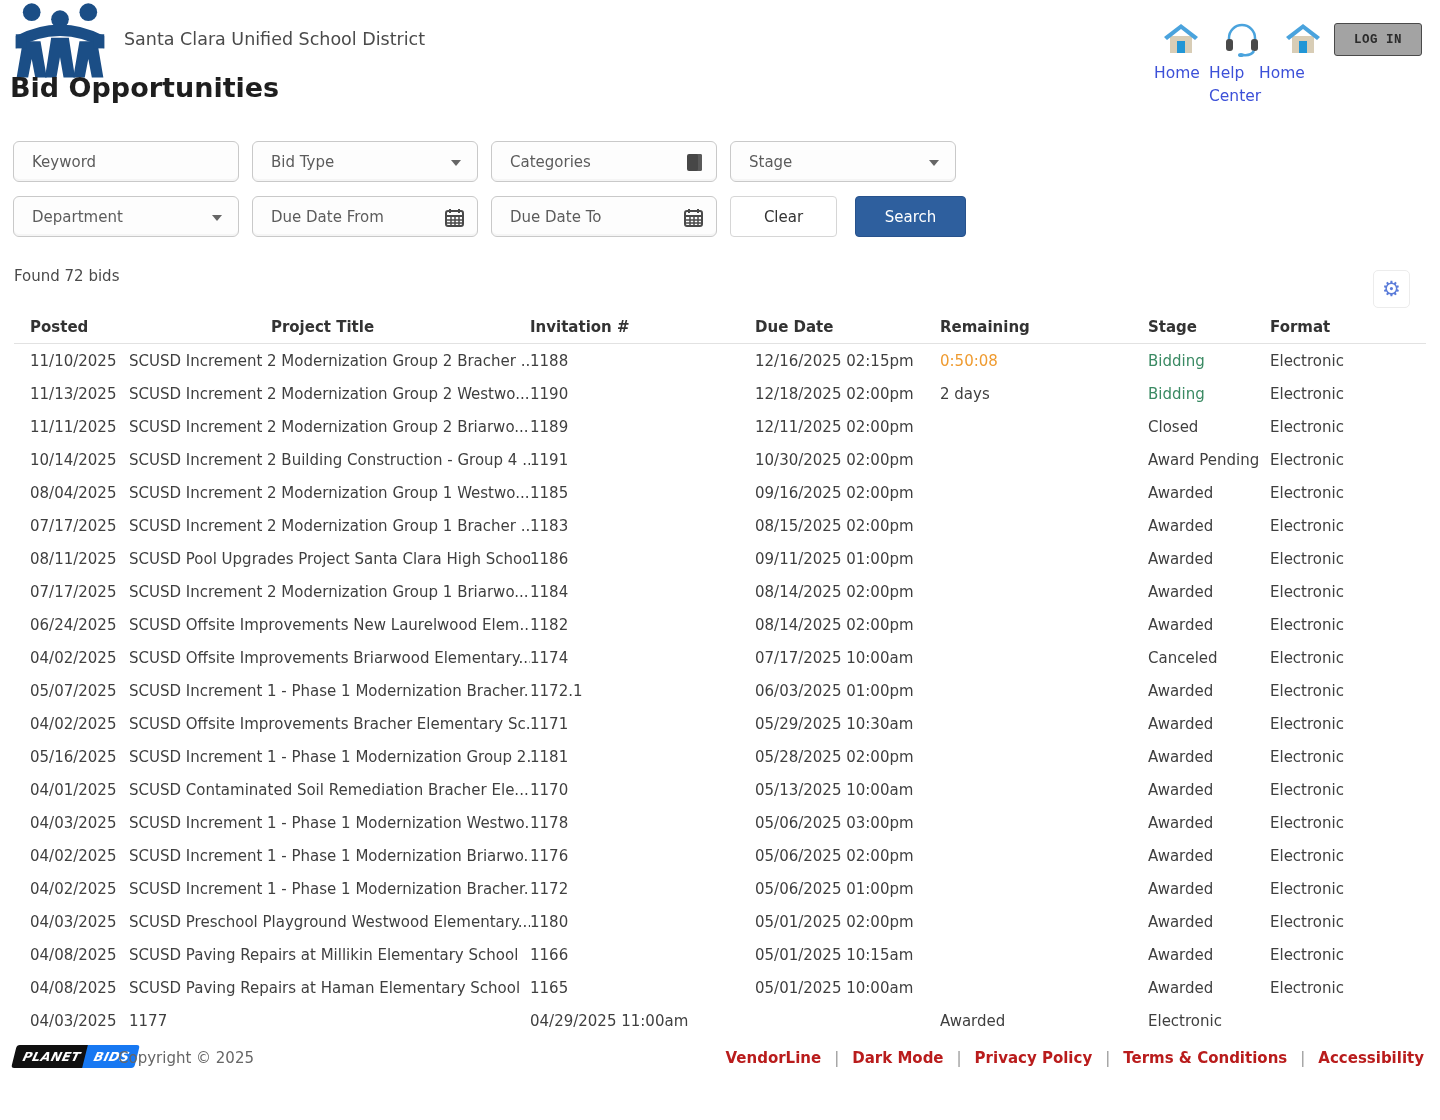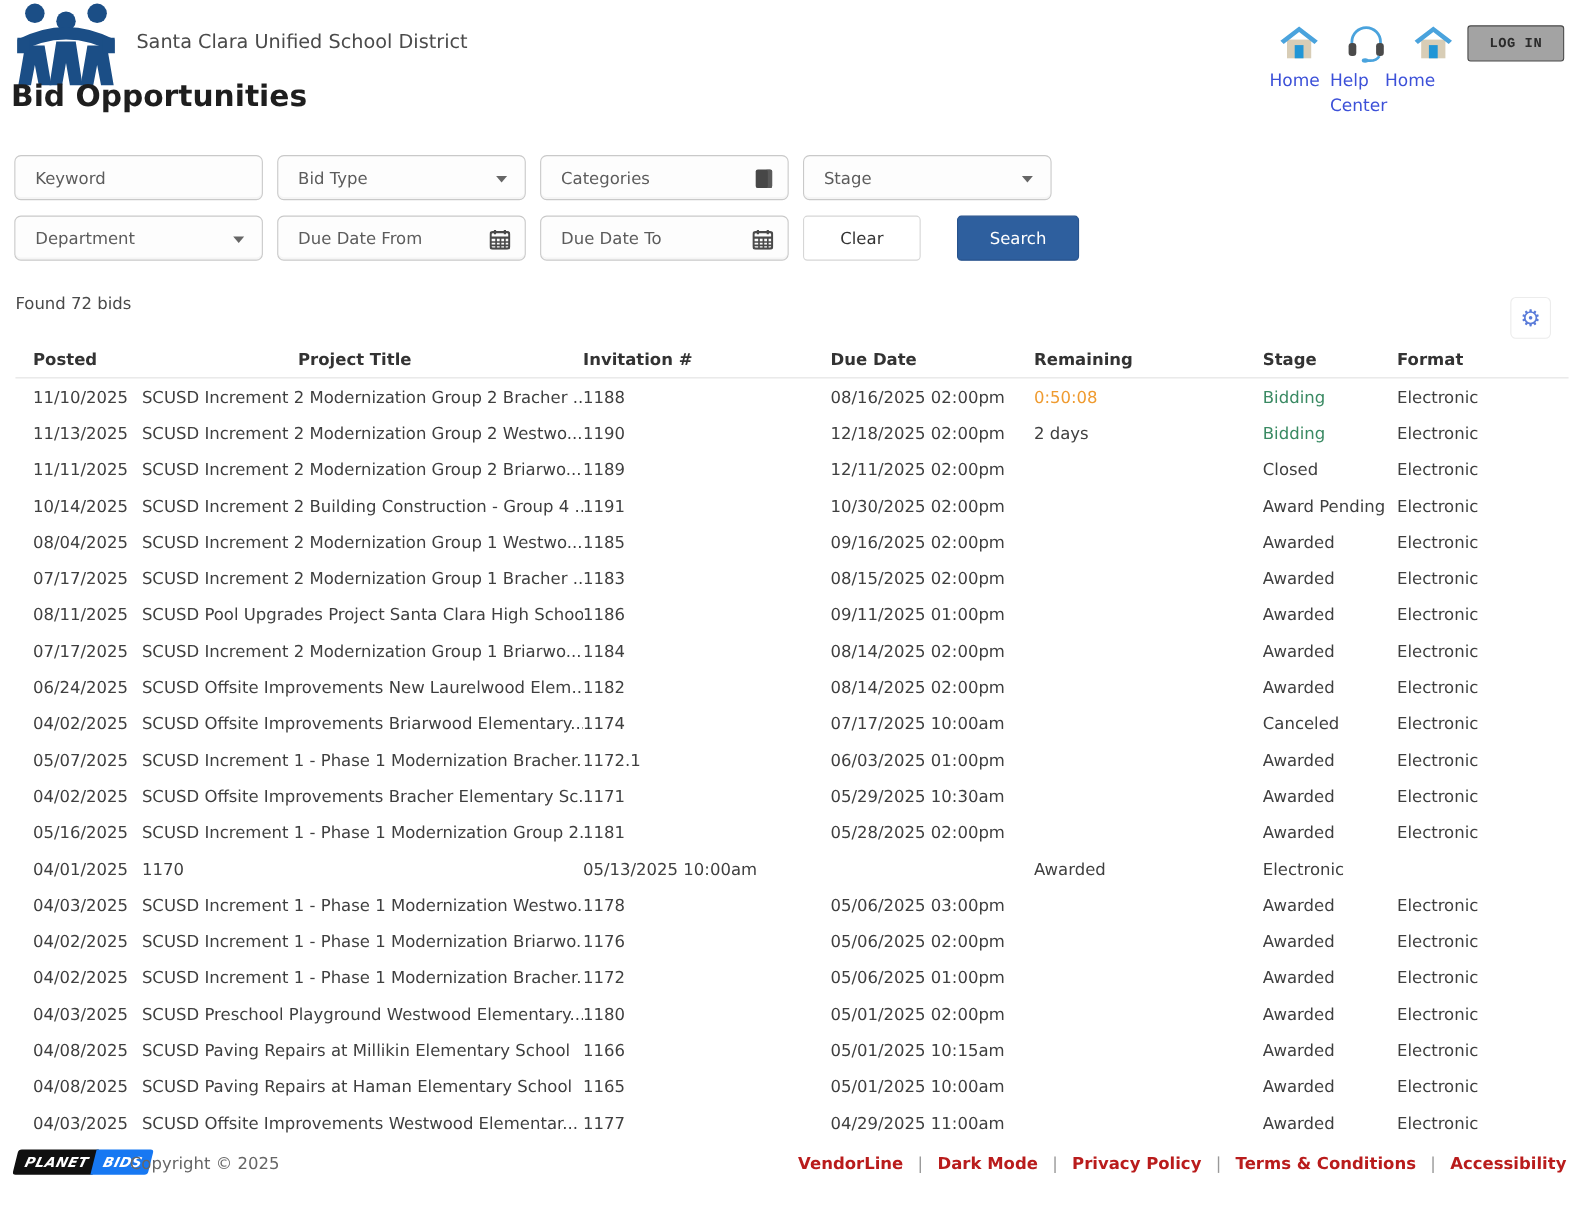--- a/index.html
+++ b/index.html
@@ -33,21 +33,21 @@
   .field input::placeholder { color:#5c5c5c; opacity:1; }
   .caret { position:absolute; right:16px; top:18px; width:0; height:0;
     border-left:5px solid transparent; border-right:5px solid transparent;
     border-top:6px solid #666; }
   .square-icon { position:absolute; right:14px; top:12px; width:15px; height:17px;
     background:#474747; border-radius:2px; box-shadow:inset -4px 0 0 #5a5a5a; }
   .cal-icon { position:absolute; right:13px; top:11px; }
   .btn { height:41px; border-radius:4px; font-size:15px; cursor:pointer;
     font-family:"DejaVu Sans","Liberation Sans",sans-serif; }
   .clear-btn { width:107px; background:#fff; border:1px solid #d6d6d6; color:#333; margin-left:0; }
-  .search-btn { width:111px; background:#2e5f9e; border:1px solid #27528c; color:#fff; margin-left:20px; }
+  .search-btn { width:111px; background:#2e5f9e; border:1px solid #27528c; color:#fff; margin-left:5px; }
 
   
   .results-bar { position:relative; margin:30px 14px 0 14px; height:44px; }
   .results-count { position:absolute; left:0; top:0; font-size:15px; color:#4a4a4a; }
   .settings-btn { position:absolute; right:16px; top:3px; width:37px; height:38px;
     background:#fff; border:1px solid #ececec; border-radius:5px; cursor:pointer;
     color:#5b7cd9; font-size:21px; line-height:34px; text-align:center;
     font-family:"DejaVu Sans","Liberation Sans",sans-serif; }
 
   
@@ -195,21 +195,21 @@
       <div class="t-cell">Due Date</div>
       <div class="t-cell">Remaining</div>
       <div class="t-cell">Stage</div>
       <div class="t-cell">Format</div>
     </div>
   <div class="t-body" id="table-body">
       <div class="t-row">
         <div class="t-cell">11/10/2025</div>
         <div class="t-cell title">SCUSD Increment 2 Modernization Group 2 Bracher ...</div>
         <div class="t-cell">1188</div>
-        <div class="t-cell">08/16/2025 02:00pm</div>
+        <div class="t-cell">12/16/2025 02:15pm</div>
         <div class="t-cell remaining-urgent">0:50:08</div>
         <div class="t-cell stage-bidding">Bidding</div>
         <div class="t-cell">Electronic</div>
       </div>
       <div class="t-row">
         <div class="t-cell">11/13/2025</div>
         <div class="t-cell title">SCUSD Increment 2 Modernization Group 2 Westwo...</div>
         <div class="t-cell">1190</div>
         <div class="t-cell">12/18/2025 02:00pm</div>
         <div class="t-cell">2 days</div>
@@ -310,20 +310,21 @@
         <div class="t-cell">05/16/2025</div>
         <div class="t-cell title">SCUSD Increment 1 - Phase 1 Modernization Group 2...</div>
         <div class="t-cell">1181</div>
         <div class="t-cell">05/28/2025 02:00pm</div>
         <div class="t-cell"></div>
         <div class="t-cell">Awarded</div>
         <div class="t-cell">Electronic</div>
       </div>
       <div class="t-row">
         <div class="t-cell">04/01/2025</div>
+        <div class="t-cell title">SCUSD Contaminated Soil Remediation Bracher Ele...</div>
         <div class="t-cell">1170</div>
         <div class="t-cell">05/13/2025 10:00am</div>
         <div class="t-cell"></div>
         <div class="t-cell">Awarded</div>
         <div class="t-cell">Electronic</div>
       </div>
       <div class="t-row">
         <div class="t-cell">04/03/2025</div>
         <div class="t-cell title">SCUSD Increment 1 - Phase 1 Modernization Westwo...</div>
         <div class="t-cell">1178</div>
@@ -372,21 +373,20 @@
         <div class="t-cell">04/08/2025</div>
         <div class="t-cell title">SCUSD Paving Repairs at Haman Elementary School</div>
         <div class="t-cell">1165</div>
         <div class="t-cell">05/01/2025 10:00am</div>
         <div class="t-cell"></div>
         <div class="t-cell">Awarded</div>
         <div class="t-cell">Electronic</div>
       </div>
       <div class="t-row">
         <div class="t-cell">04/03/2025</div>
-        <div class="t-cell title">SCUSD Offsite Improvements Westwood Elementar...</div>
         <div class="t-cell">1177</div>
         <div class="t-cell">04/29/2025 11:00am</div>
         <div class="t-cell"></div>
         <div class="t-cell">Awarded</div>
         <div class="t-cell">Electronic</div>
       </div>
     </div>
 </div>
 
 <div class="footer">

